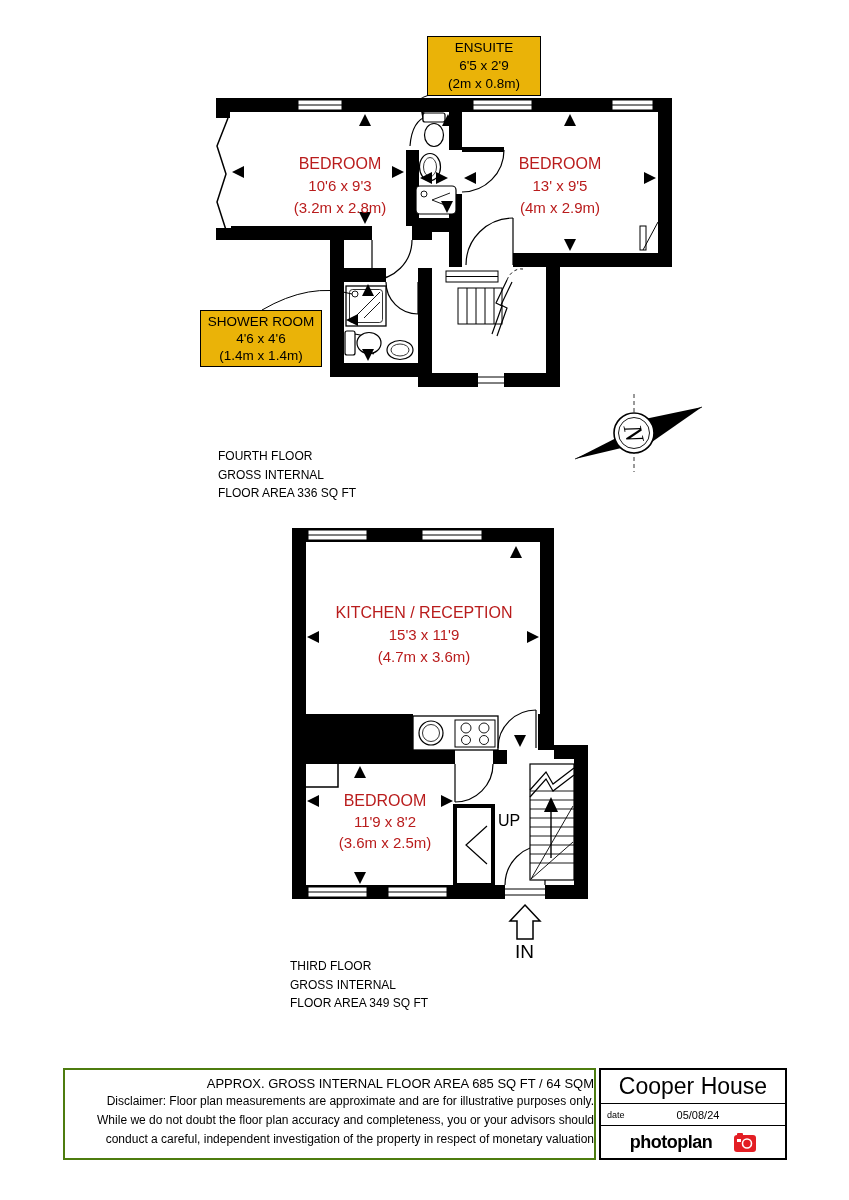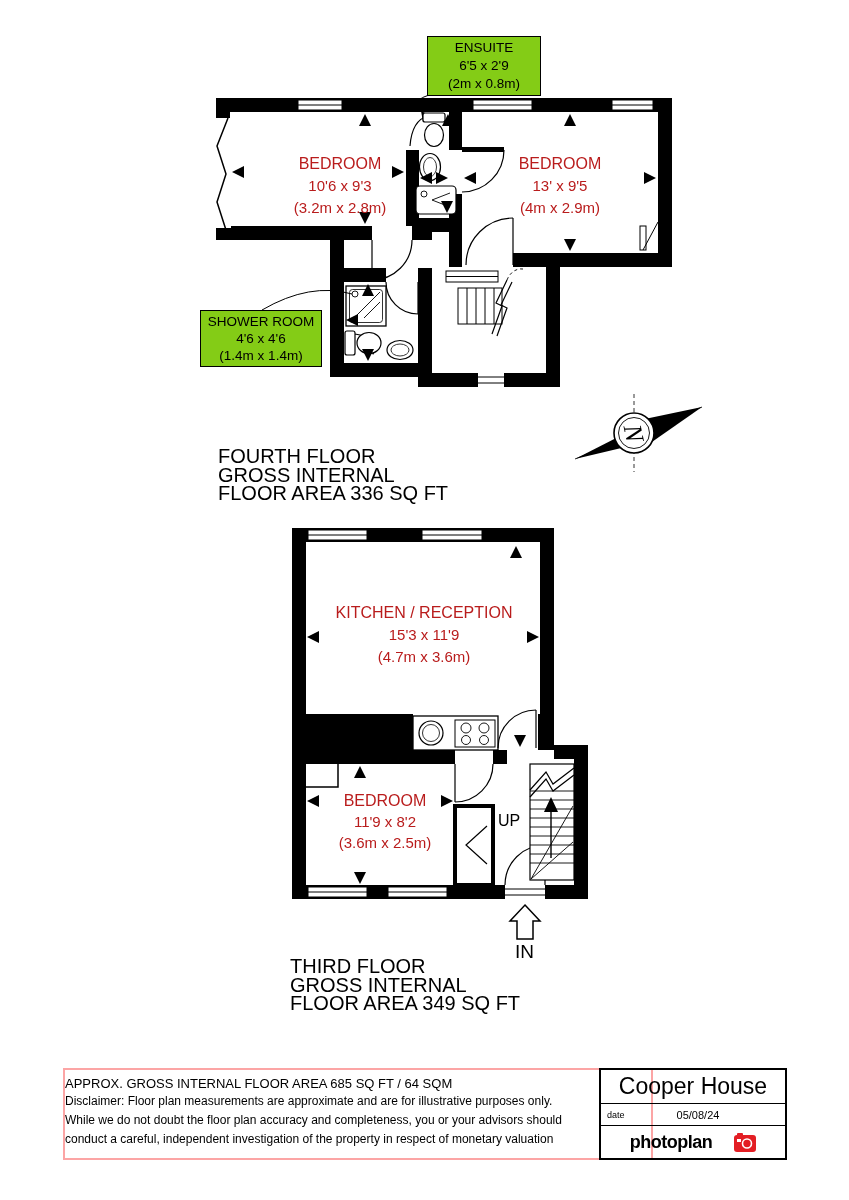--- a/index.html
+++ b/index.html
@@ -2,27 +2,27 @@
 <html><head>
 <meta charset="utf-8">
 <style>
   html,body{margin:0;padding:0;background:#fff;}
   #canvas{position:relative;width:849px;height:1200px;background:#ffffff;overflow:hidden;
           font-family:"Liberation Sans","DejaVu Sans",sans-serif;color:#000;}
   #plan-svg{position:absolute;left:0;top:0;}
   .pl{position:absolute;transform:translateX(-50%);text-align:center;white-space:nowrap;
       font-size:16px;line-height:22px;color:#b91c1c;}
   .pl .dim{font-size:15px;}
-  .callbox{position:absolute;border:1.5px solid #000;background:#84cc16;text-align:center;
+  .callbox{position:absolute;border:1.5px solid #000;background:#eab308;text-align:center;
            white-space:nowrap;display:flex;flex-direction:column;justify-content:center;
            font-size:13.5px;line-height:18px;}
-  .floor-title{position:absolute;font-size:20px;line-height:18.5px;white-space:nowrap;}
+  .floor-title{position:absolute;font-size:12px;line-height:18.5px;white-space:nowrap;}
   .small-lbl{position:absolute;font-size:16px;white-space:nowrap;}
-  .footer-left{position:absolute;left:63px;top:1068px;width:590px;height:92px;
-               border:2px solid #fca5a5;box-sizing:border-box;text-align:left;}
+  .footer-left{position:absolute;left:63px;top:1068px;width:533px;height:92px;
+               border:2px solid #4d7c0f;box-sizing:border-box;text-align:right;}
   .footer-left .headline{font-size:13px;line-height:17px;margin-top:5px;white-space:nowrap;}
   .footer-left .disc{font-size:12px;line-height:19px;white-space:nowrap;}
   .footer-right{position:absolute;left:599px;top:1068px;width:188px;height:92px;
                 border:2px solid #000;box-sizing:border-box;display:flex;flex-direction:column;}
   .fr-title{height:33px;display:flex;align-items:center;justify-content:center;font-size:23px;}
   .fr-date{height:21px;border-top:1.5px solid #000;border-bottom:1.5px solid #000;
            display:flex;align-items:center;}
   .fr-date .dlabel{font-size:9px;padding-left:6px;width:34px;}
   .fr-date .dvalue{font-size:11px;flex:1;text-align:center;padding-right:30px;}
   .fr-logo{flex:1;display:flex;align-items:center;justify-content:center;gap:22px;}

